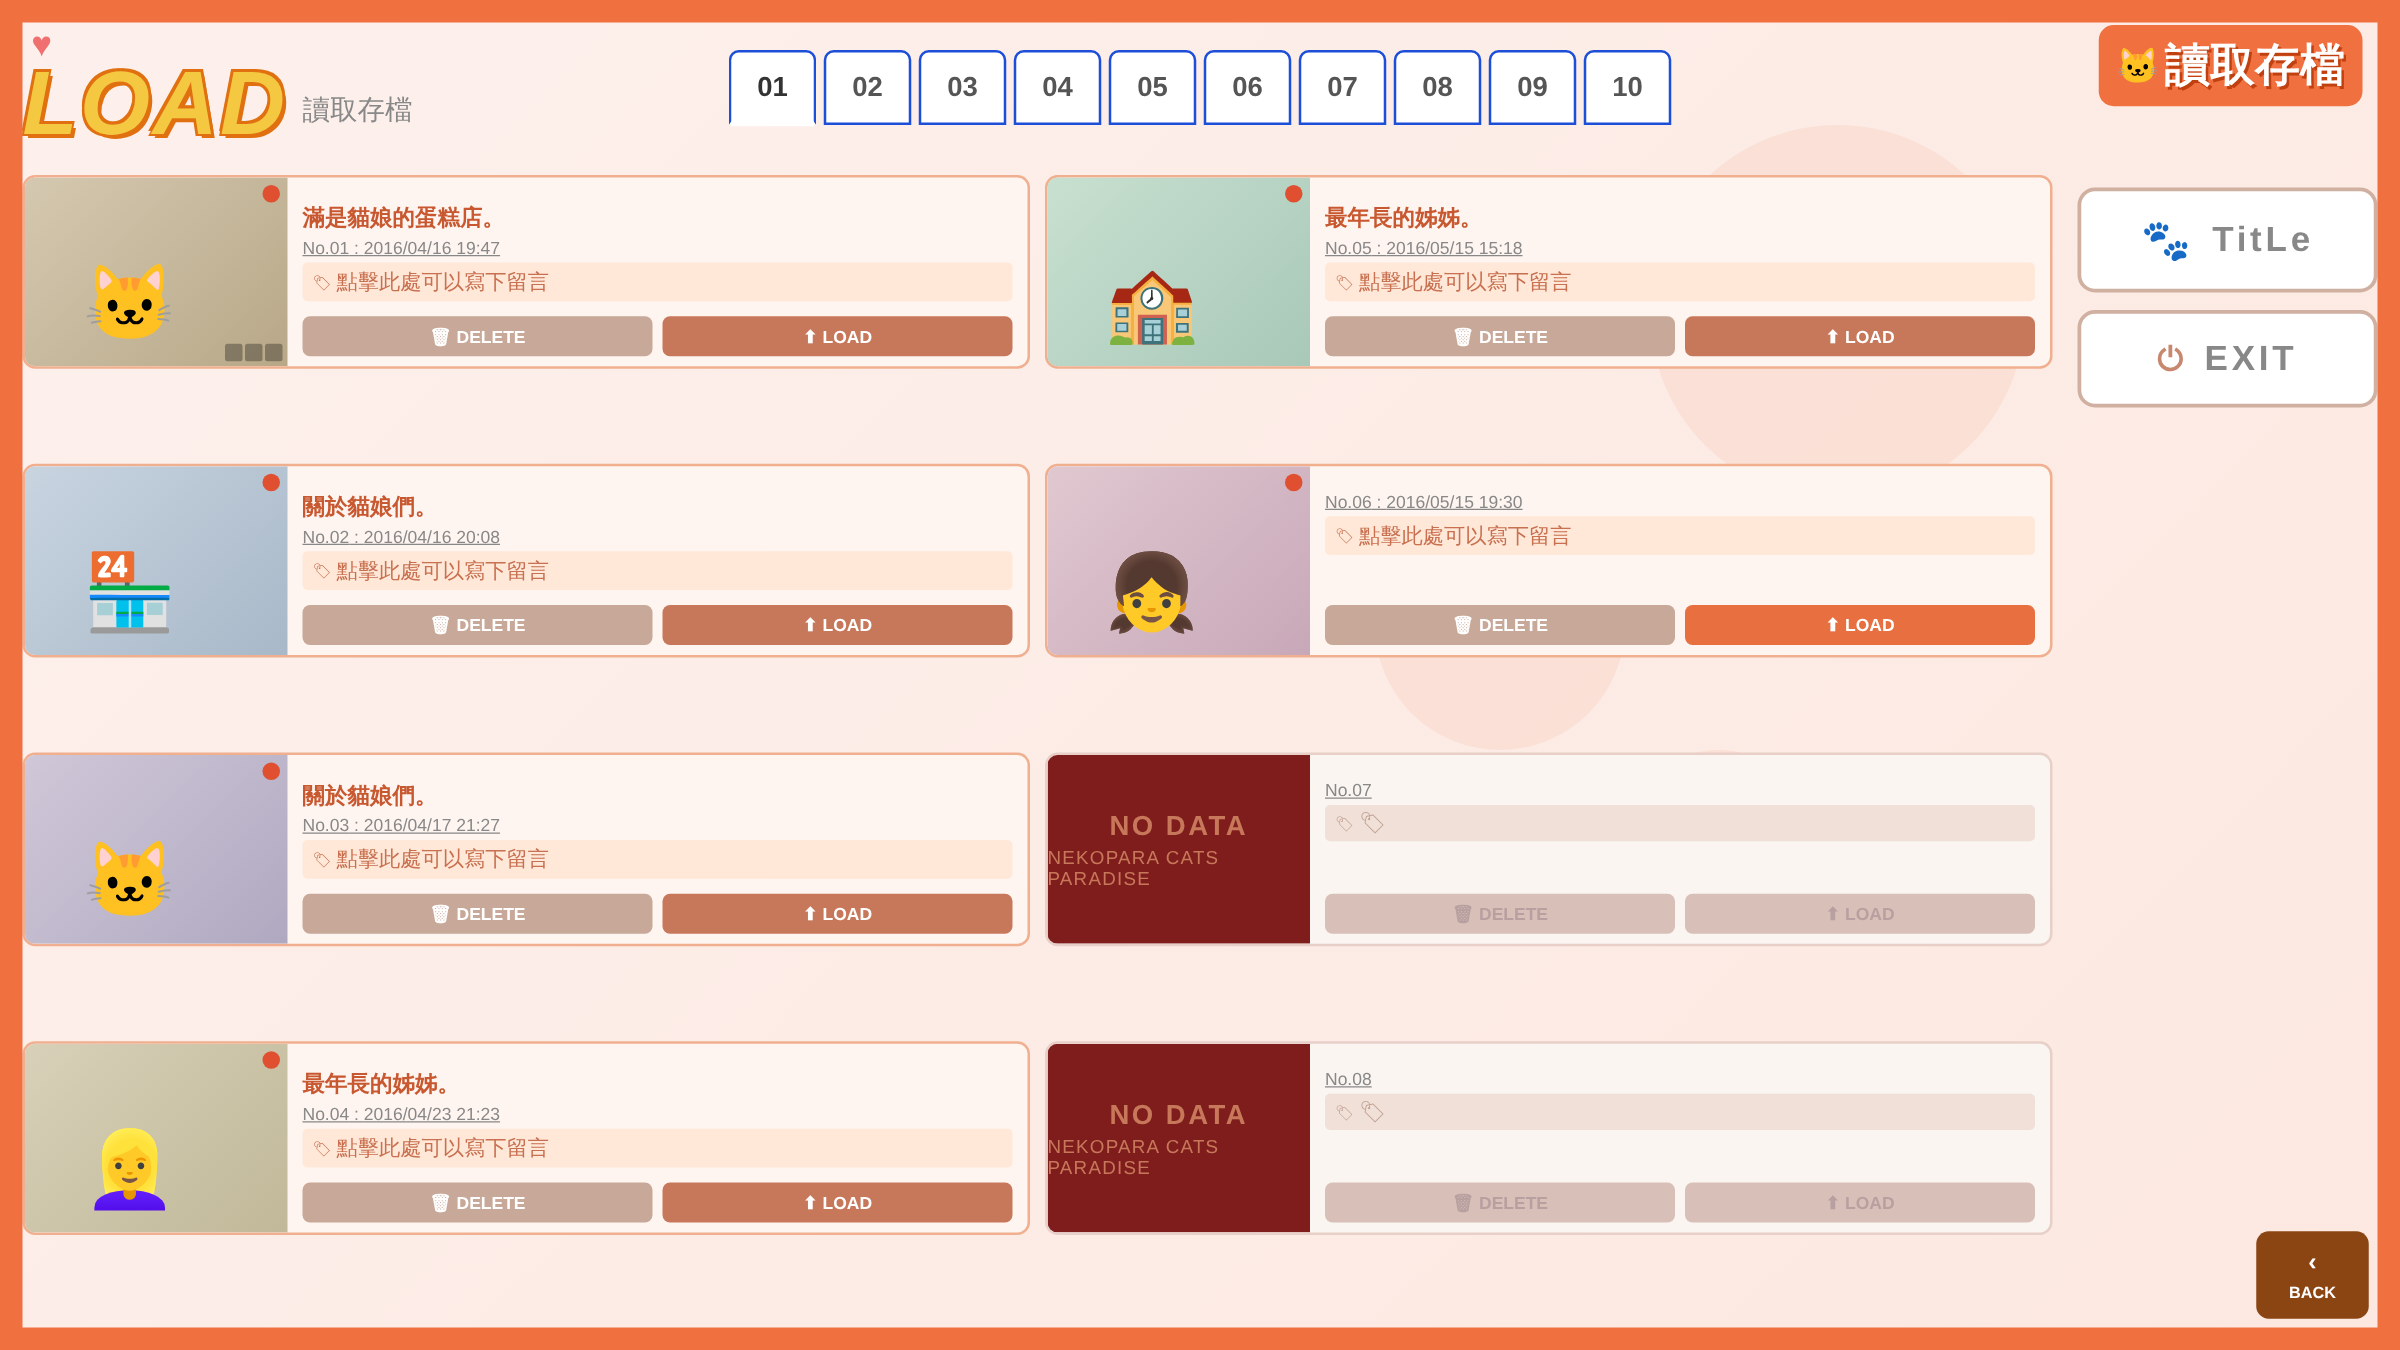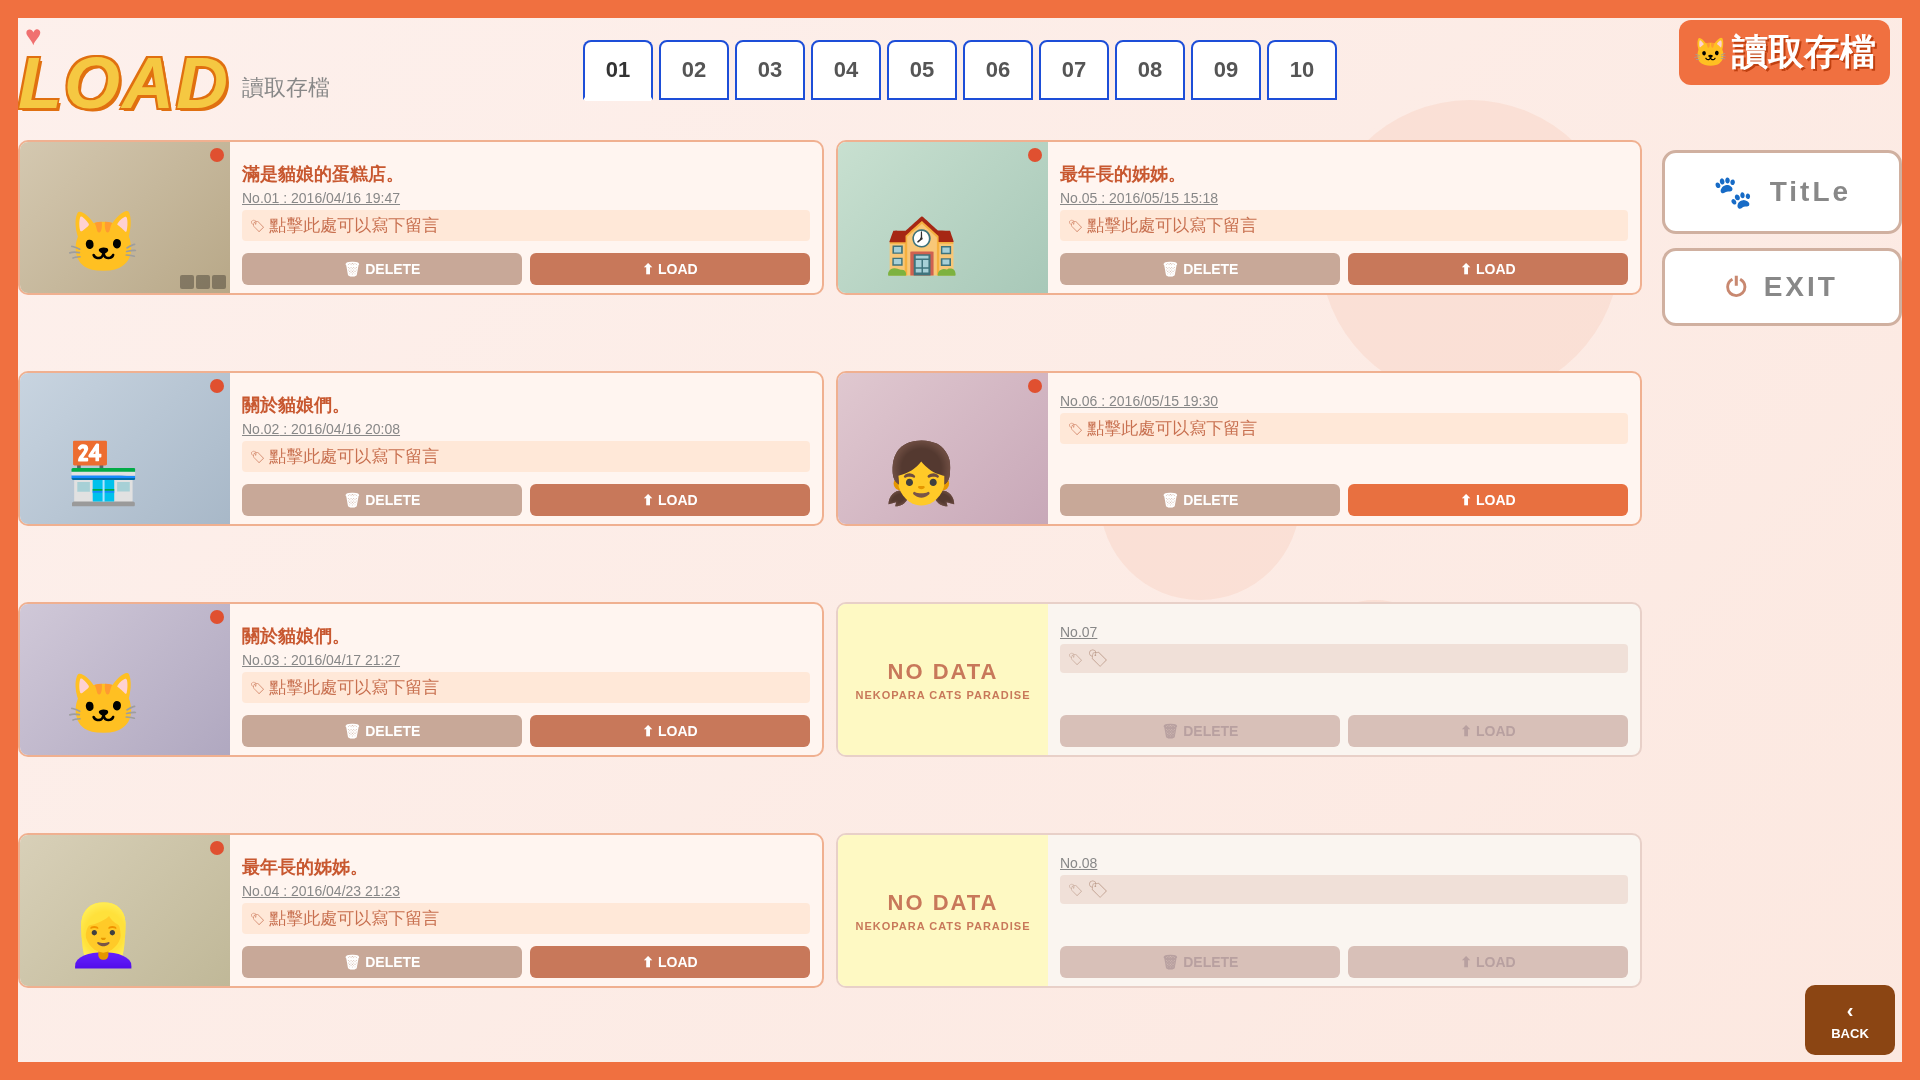--- a/index.html
+++ b/index.html
@@ -207,36 +207,35 @@
       overflow: hidden;
     }
 
     .no-data-box {
       display: flex;
       flex-direction: column;
       align-items: center;
       justify-content: center;
       width: 100%;
       height: 100%;
-      background: #fef9c3;
+      background: #7f1d1d;
     }
 
     .no-data-text {
       font-size: 22px;
       font-weight: 900;
       color: #c8785a;
       letter-spacing: 2px;
     }
 
     .no-data-sub {
-      font-size: 11px;
+      font-size: 15px;
       color: #c8785a;
       letter-spacing: 1px;
       margin-top: 4px;
-      font-weight: bold;
     }
 
     .save-info {
       flex: 1;
       padding: 8px 12px;
       display: flex;
       flex-direction: column;
       gap: 4px;
       margin-top: 12px;
     }

